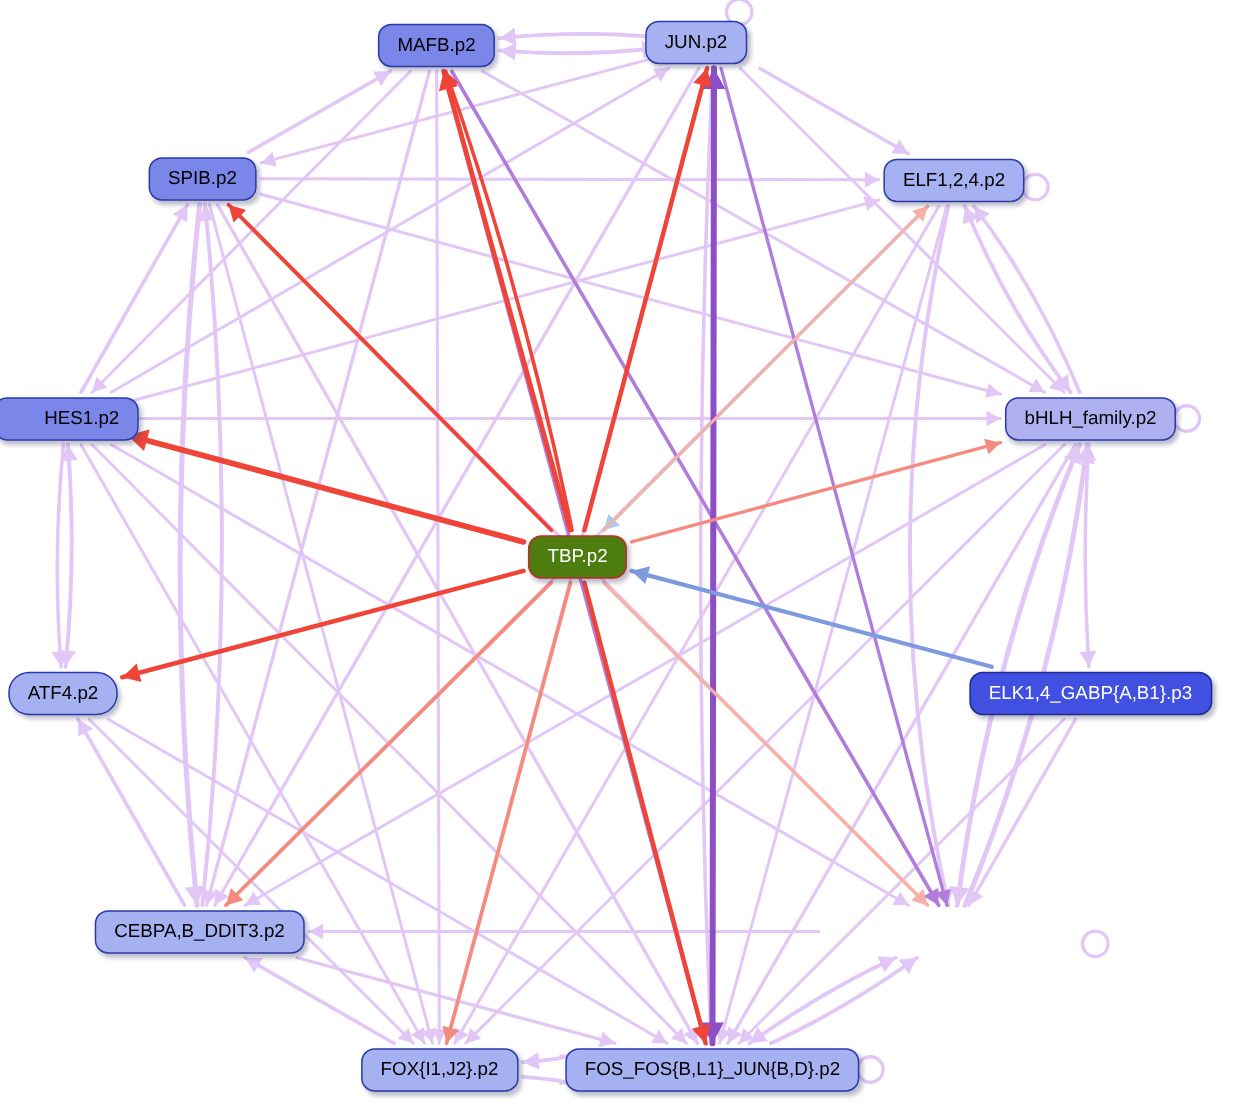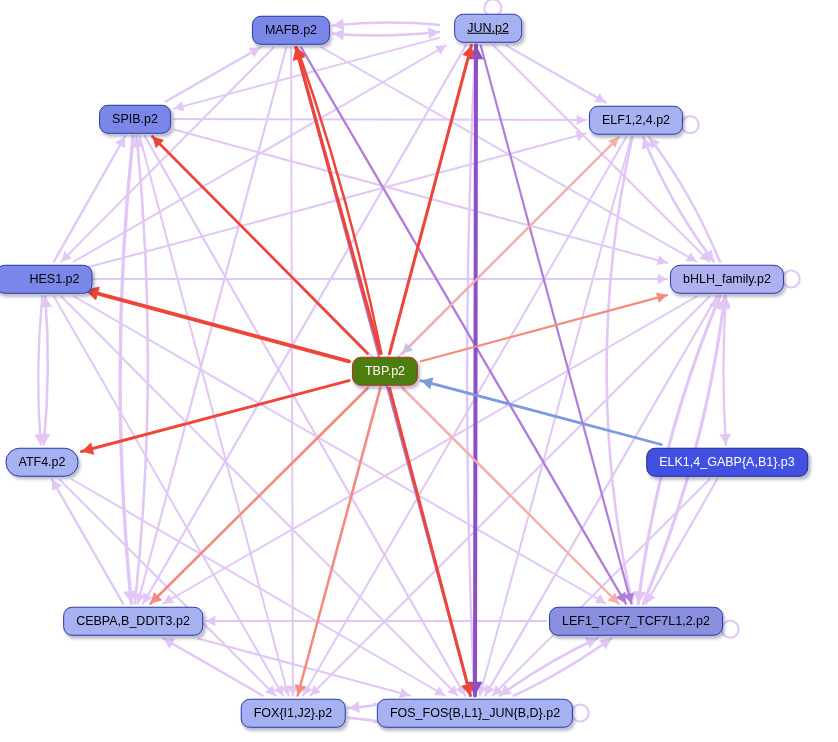--- a/index.html
+++ b/index.html
@@ -170,25 +170,24 @@
       <path d="M389.6 388.5 L470.4 695.5" stroke="#ef4438" stroke-width="3" fill="none" stroke-linecap="round"></path>
       <polygon points="470.4,695.5 461.3,685.9 473.6,682.7" fill="#ef4438"></polygon>
       <circle cx="492.8" cy="8.0" r="8.5" stroke="#e2c7f6" stroke-width="2.2" fill="none"></circle>
       <circle cx="690.2" cy="124.7" r="8.5" stroke="#e2c7f6" stroke-width="2.2" fill="none"></circle>
       <circle cx="791.2" cy="279.0" r="8.5" stroke="#e2c7f6" stroke-width="2.2" fill="none"></circle>
       <circle cx="730.2" cy="629.2" r="8.5" stroke="#e2c7f6" stroke-width="2.2" fill="none"></circle>
       <circle cx="580.2" cy="713.0" r="8.5" stroke="#e2c7f6" stroke-width="2.2" fill="none"></circle>
     </svg>
 
 <div class="node" style="left: 291px; top: 30px; background: rgb(123, 135, 232); color: rgb(0, 0, 0);"><span>MAFB.p2</span></div>
-    <div class="node" style="left: 488px; top: 28px; background: rgb(166, 177, 242); color: rgb(0, 0, 0); text-decoration: underline;"><span>JUN.p2</span></div>
+    <div class="node" style="left: 464px; top: 28px; background: rgb(166, 177, 242); color: rgb(0, 0, 0);"><span>JUN.p2</span></div>
     <div class="node" style="left: 135px; top: 119px; background: rgb(123, 135, 232); color: rgb(0, 0, 0);"><span>SPIB.p2</span></div>
     <div class="node" style="left: 636px; top: 120px; background: rgb(166, 177, 242); color: rgb(0, 0, 0);"><span>ELF1,2,4.p2</span></div>
     <div class="node" style="left: 44px; top: 279px; background: rgb(123, 135, 232); color: rgb(0, 0, 0); padding-left: 33px;"><span>HES1.p2</span></div>
-    <div class="node" style="left: 727px; top: 279px; background: rgb(174, 176, 240); color: rgb(0, 0, 0); border-radius: 10px;"><span>bHLH_family.p2</span></div>
+    <div class="node" style="left: 727px; top: 279px; background: rgb(174, 176, 240); color: rgb(0, 0, 0);"><span>bHLH_family.p2</span></div>
     <div class="node" style="left: 385px; top: 371px; background: #4d7c0f; color: rgb(255, 255, 255); border-color: rgb(188, 47, 38);"><span>TBP.p2</span></div>
     <div class="node" style="left: 42px; top: 462px; background: rgb(166, 177, 242); color: rgb(0, 0, 0); border-radius: 14px;"><span>ATF4.p2</span></div>
     <div class="node" style="left: 727px; top: 462px; background: rgb(65, 80, 224); color: rgb(255, 255, 255); border-color: rgb(28, 43, 140);"><span>ELK1,4_GABP{A,B1}.p3</span></div>
     <div class="node" style="left: 133px; top: 621px; background: rgb(166, 177, 242); color: rgb(0, 0, 0);"><span>CEBPA,B_DDIT3.p2</span></div>
-    <div class="node" style="left: 636px; top: 621px; background: rgb(138, 143, 224); color: rgb(0, 0, 0);"><span>LEF1_TCF7_TCF7L1,2.p2</span></div>
     <div class="node" style="left: 293px; top: 713px; background: rgb(166, 177, 242); color: #000000;"><span>FOX{I1,J2}.p2</span></div>
     <div class="node" style="left: 475px; top: 713px; background: rgb(166, 177, 242); color: rgb(0, 0, 0);"><span>FOS_FOS{B,L1}_JUN{B,D}.p2</span></div>
   </div>
 
 </body></html>

